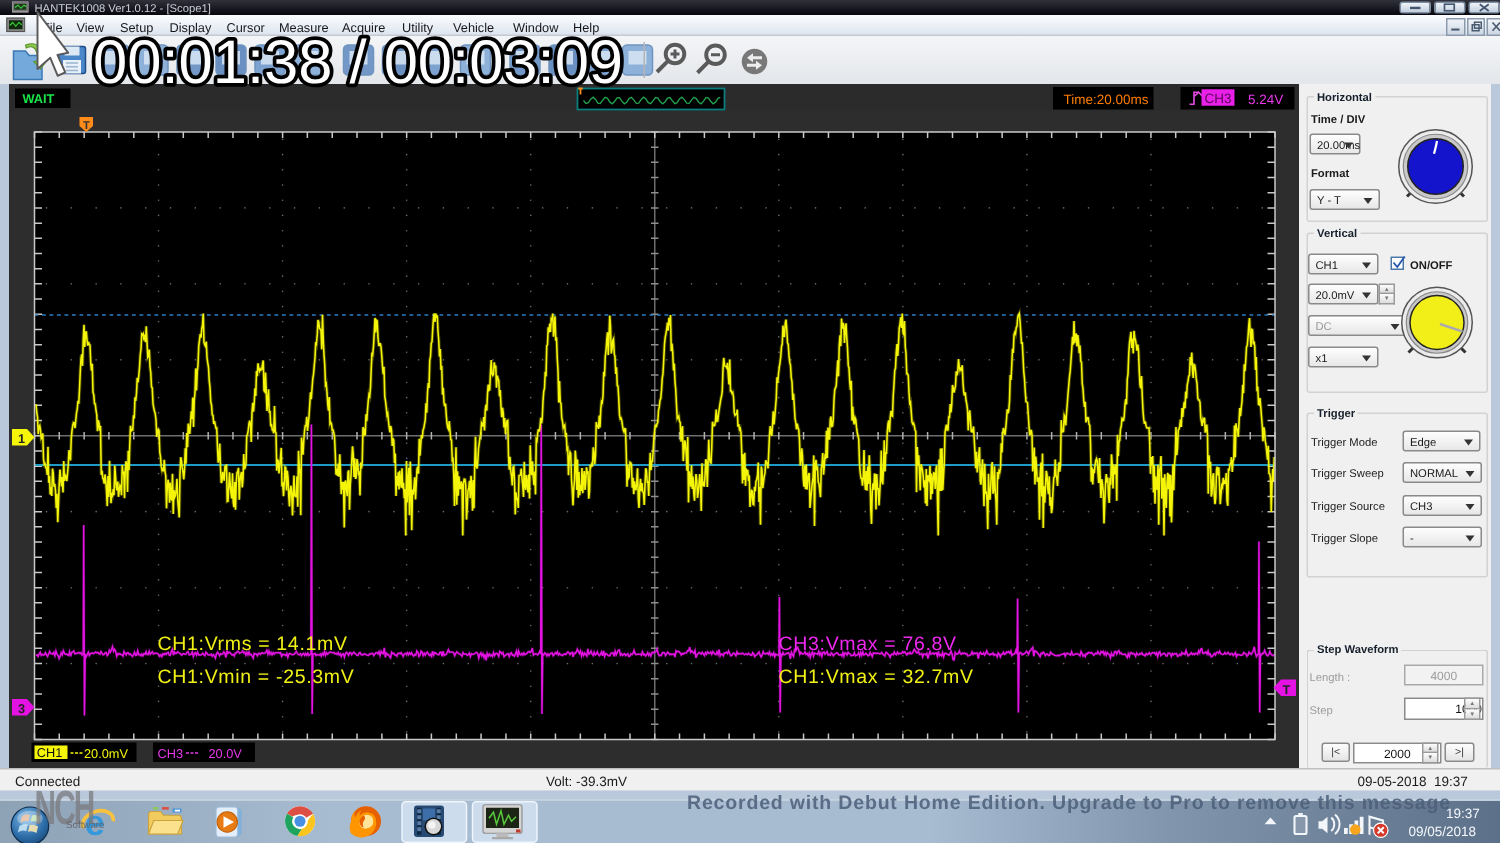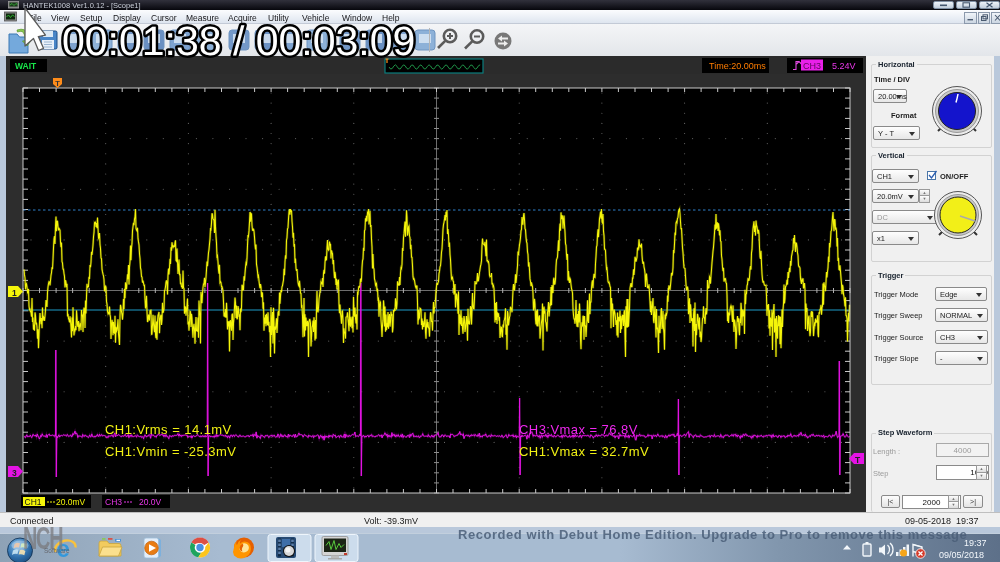--- a/index.html
+++ b/index.html
@@ -215,21 +215,21 @@
  <text x="99" y="449" font-size="8.5" fill="#e838e8">CH3</text>
  <path d="M118,446 h2 m1,0 h2 m1,0 h2" stroke="#e838e8" stroke-width="1"></path>
  <text x="133" y="449" font-size="8.5" fill="#e838e8">20.0V</text>
 </svg>
 
 <div id="panel" class="abs">
  <div class="grp" style="left:5px;top:8px;width:121px;height:84px"></div>
  <div class="grplab" style="left:10px;top:4px">Horizontal</div>
  <div class="lab" style="left:8px;top:19px">Time / DIV</div>
  <div class="combo" style="left:7px;top:33px;width:34px">20.00ms</div>
- <div class="lab" style="left:25px;top:55px">Format</div>
+ <div class="lab" style="left:8px;top:55px">Format</div>
  <div class="combo" style="left:7px;top:70px;width:47px">Y - T</div>
  <svg class="abs" style="left:64px;top:29px" width="54" height="54" viewBox="0 0 54 54">
       <path d="M8,46 l6,-6 M46,46 l-6,-6" stroke="#333" stroke-width="2"></path>
       <circle cx="27" cy="26" r="24.5" fill="#ececec" stroke="#555" stroke-width="1"></circle>
       <circle cx="27" cy="26" r="21.5" fill="#c9c9c9" stroke="#888" stroke-width="0.8"></circle>
       <circle cx="27" cy="26" r="18.5" fill="#1414cc" stroke="#222" stroke-width="1"></circle>
       <path d="M28,9 q-0.5,3 -2,8.5" stroke="#fff" stroke-width="1.5" fill="none"></path>
     </svg>
  <div class="grp" style="left:5px;top:99px;width:121px;height:107px"></div>
  <div class="grplab" style="left:10px;top:95px">Vertical</div>

